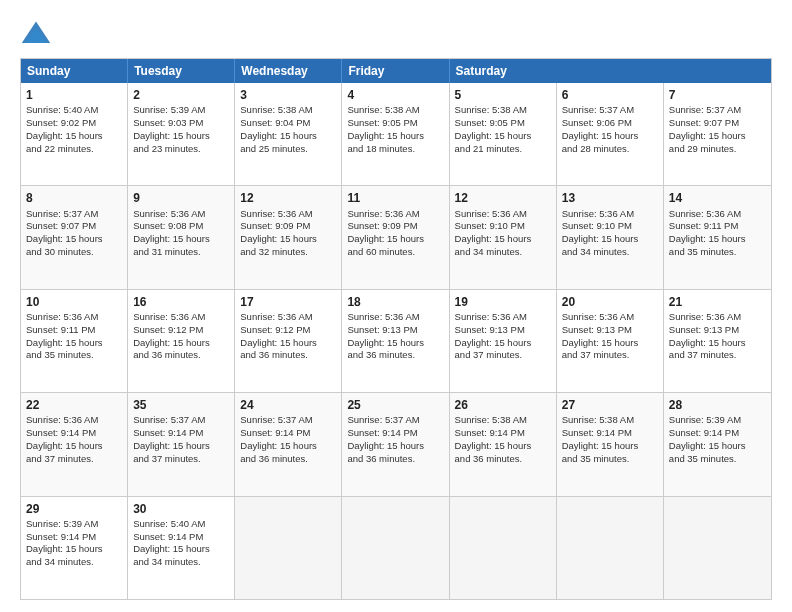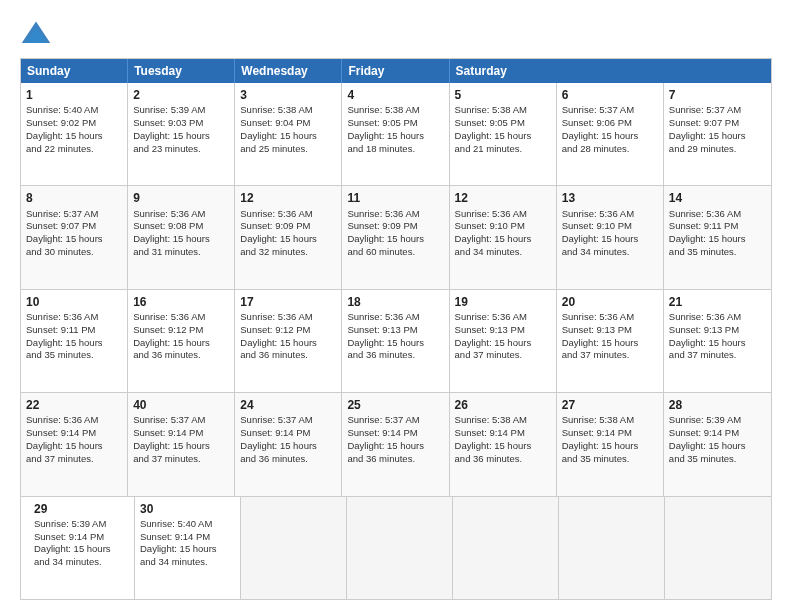--- a/index.html
+++ b/index.html
@@ -84,21 +84,21 @@
       flex: 1;
       display: flex;
       flex-direction: column;
     }
     .cal-row {
       display: grid;
       grid-template-columns: repeat(7, 1fr);
       flex: 1;
       border-bottom: 1px solid #ccc;
     }
-    .cal-row:last-child { border-bottom: none; margin-left: 8px; }
+    .cal-row:last-child { border-bottom: none; }
     .cal-cell {
       border-right: 1px solid #ccc;
       padding: 4px 5px;
       font-size: 9.5px;
       color: #333;
       line-height: 1.35;
       vertical-align: top;
       background: #fff;
     }
     .cal-cell:last-child { border-right: none; }
@@ -301,21 +301,21 @@
         </div>
         <div class="cal-row">
           <div class="cal-cell">
             <span class="day-num">22</span>
             <div>Sunrise: 5:36 AM</div>
             <div>Sunset: 9:14 PM</div>
             <div>Daylight: 15 hours</div>
             <div>and 37 minutes.</div>
           </div>
           <div class="cal-cell">
-            <span class="day-num">40</span>
+            <span class="day-num">35</span>
             <div>Sunrise: 5:37 AM</div>
             <div>Sunset: 9:14 PM</div>
             <div>Daylight: 15 hours</div>
             <div>and 37 minutes.</div>
           </div>
           <div class="cal-cell">
             <span class="day-num">24</span>
             <div>Sunrise: 5:37 AM</div>
             <div>Sunset: 9:14 PM</div>
             <div>Daylight: 15 hours</div>

